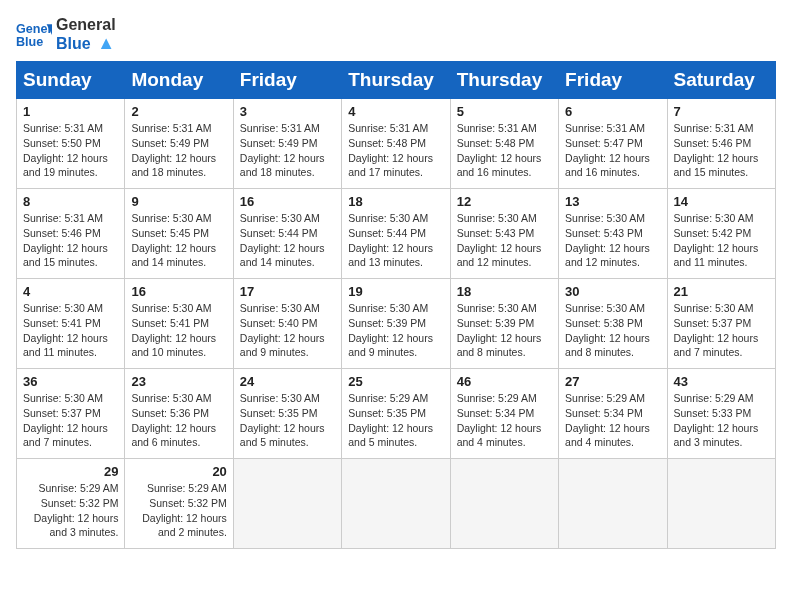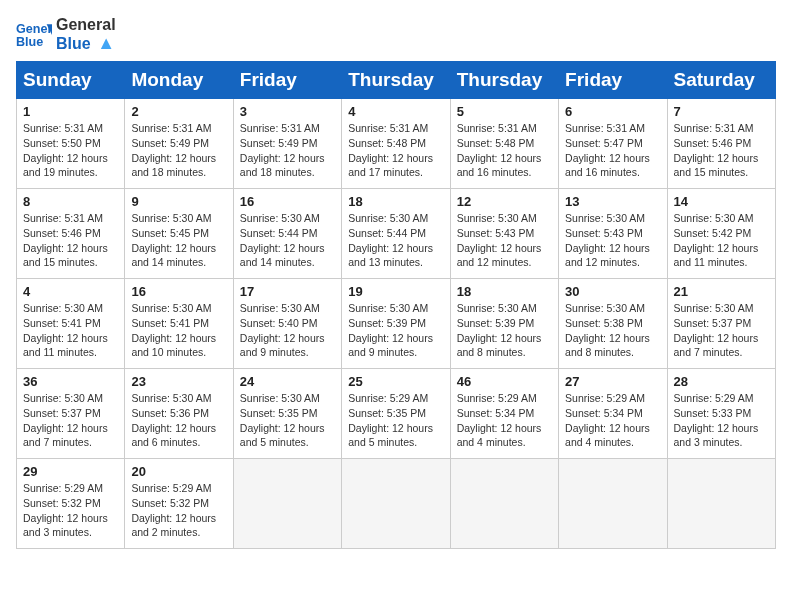--- a/index.html
+++ b/index.html
@@ -55,20 +55,21 @@
     tbody tr td {
       border: 1px solid #ccc;
       padding: 5px 6px;
       vertical-align: top;
       width: calc(100% / 7);
       min-height: 80px;
       height: 90px;
     }
     tbody tr:last-child td {
       border-bottom: 1px solid #ccc;
+      text-align: right;
     }
     .day-num {
       font-size: 13px;
       font-weight: bold;
       color: #222;
       display: block;
       margin-bottom: 2px;
     }
     .day-info {
       font-size: 10.5px;
@@ -363,21 +364,21 @@
         <td>
         <span class="day-num">27</span>
         <div class="day-info">
           Sunrise: 5:29 AM<br>
           Sunset: 5:34 PM<br>
           Daylight: 12 hours<br>
           and 4 minutes.
         </div>
       </td>
         <td>
-        <span class="day-num">28</span>
+        <span class="day-num">43</span>
         <div class="day-info">
           Sunrise: 5:29 AM<br>
           Sunset: 5:33 PM<br>
           Daylight: 12 hours<br>
           and 3 minutes.
         </div>
       </td>
       </tr>
       <tr>
         <td>

